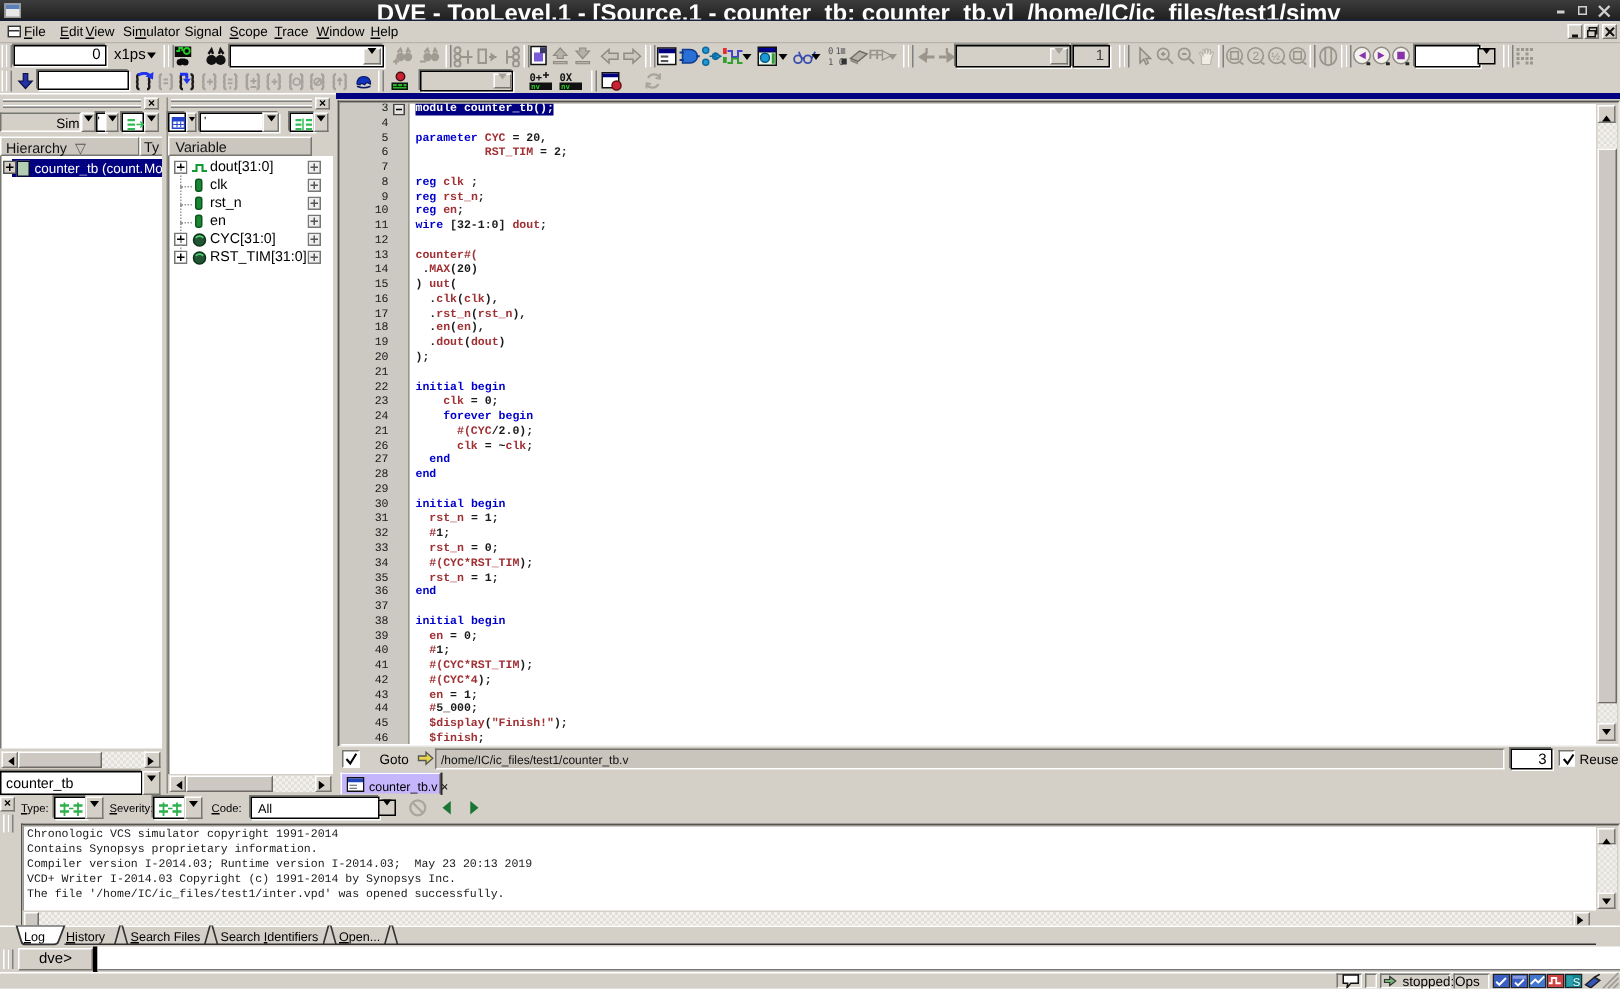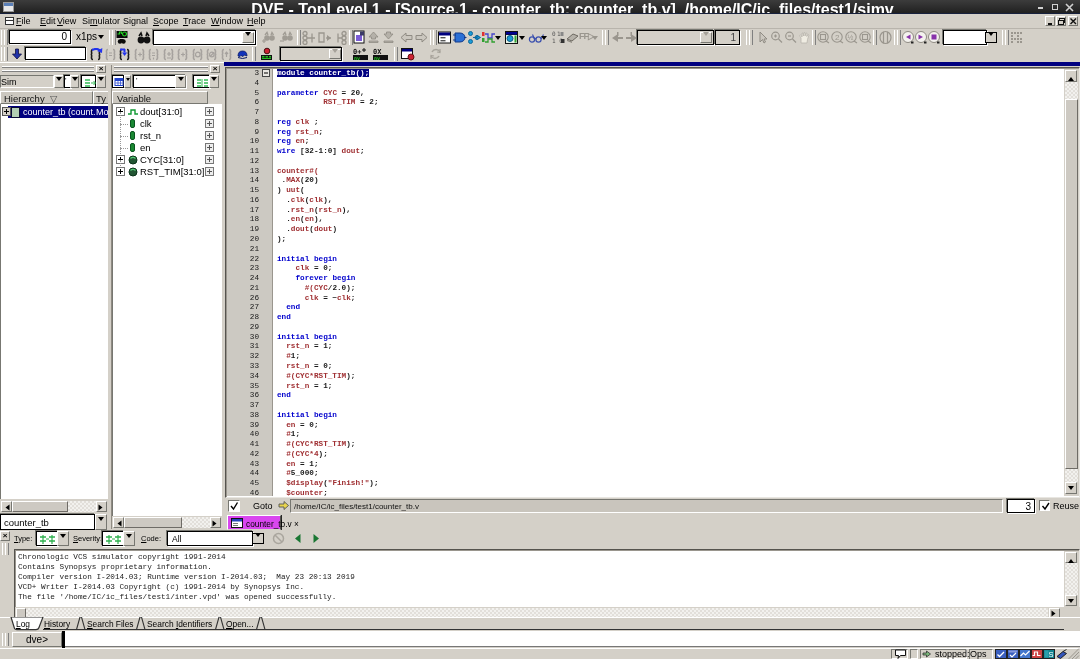--- a/index.html
+++ b/index.html
@@ -504,21 +504,21 @@
     </svg>
 </div>
 
 <div class="abs" id="main" style="left:0;top:62px;width:1080px;height:468px;background:#d4d0c8;border-top:1px solid #fff;">
 
   <div class="abs" id="pane1" style="left:0;top:2px;width:108px;height:466px;">
     <div class="abs vgrip" style="left:2px;top:1px;width:92px;height:2px;"></div>
     <div class="abs vgrip" style="left:2px;top:5px;width:92px;height:2px;"></div>
     <div class="abs raised" style="left:96px;top:0px;width:10px;height:8px;font-size:8px;line-height:6px;text-align:center;font-weight:bold;">×</div>
 
-    <div class="abs sunken" style="left:0px;top:10px;width:54px;height:13px;background:#d4d0c8;font-size:9px;text-align:left;line-height:12px;">Sim</div>
+    <div class="abs sunken" style="left:0px;top:10px;width:54px;height:13px;background:#d4d0c8;font-size:9px;text-align:right;line-height:12px;">Sim</div>
     <div class="abs ddbtn" style="left:54px;top:10px;width:10px;height:13px;">
         <div class="dd" style="margin-top:-3px;"></div>
       </div>
     <div class="abs field" style="left:64px;top:10px;width:7px;height:13px;font-size:8px;">'</div>
     <div class="abs ddbtn" style="left:70px;top:10px;width:9px;height:13px;">
         <div class="dd" style="margin-top:-3px;"></div>
       </div>
     <div class="abs field" style="left:81px;top:10px;width:15px;height:13px;">
         <svg width="13" height="11">
           <g stroke="#33bb55" stroke-width="1.5" fill="none">
@@ -749,21 +749,21 @@
 <div class="cl"><span class="num">36</span><span class="body"><span class="kw">end</span></span></div>
 <div class="cl"><span class="num">37</span></div>
 <div class="cl"><span class="num">38</span><span class="body"><span class="kw">initial</span> <span class="kw">begin</span></span></div>
 <div class="cl"><span class="num">39</span><span class="body">  <span class="id">en</span> = 0;</span></div>
 <div class="cl"><span class="num">40</span><span class="body">  <span class="id">#</span>1;</span></div>
 <div class="cl"><span class="num">41</span><span class="body">  <span class="id">#(CYC*RST_TIM</span>);</span></div>
 <div class="cl"><span class="num">42</span><span class="body">  <span class="id">#(CYC*4</span>);</span></div>
 <div class="cl"><span class="num">43</span><span class="body">  <span class="id">en</span> = 1;</span></div>
 <div class="cl"><span class="num">44</span><span class="body">  <span class="id">#</span>5_000;</span></div>
 <div class="cl"><span class="num">45</span><span class="body">  <span class="id">$display</span>(<span class="id">"Finish!"</span>);</span></div>
-<div class="cl"><span class="num">46</span><span class="body">  <span class="id">$counter</span>;</span></div>
+<div class="cl"><span class="num">46</span><span class="body">  <span class="id">$finish</span>;</span></div>
       </div>
     </div>
 
     <div class="abs" style="left:0;top:435px;width:856px;height:16px;">
       <div class="abs sunken" style="left:4px;top:2px;width:12px;height:12px;background:#fff;">
           <svg width="10" height="10" style="margin:0">
             <path d="M2 5 L4.5 8 L8.5 1.5" stroke="#000" fill="none" stroke-width="1.4"></path>
           </svg>
         </div>
       <div class="abs" style="left:29px;top:3px;font-size:9px;">Goto</div>
@@ -774,21 +774,21 @@
       <div class="abs field" style="left:783px;top:1px;width:28px;height:14px;font-size:10px;text-align:right;padding:1px 3px 0 0;">3</div>
       <div class="abs sunken" style="left:815px;top:2px;width:11px;height:11px;background:#fff;">
           <svg width="9" height="9">
             <path d="M1.5 4 L4 7 L8 1" stroke="#000" fill="none" stroke-width="1.4"></path>
           </svg>
         </div>
       <div class="abs" style="left:829px;top:3px;font-size:9px;">Reuse</div>
     </div>
 
     <div class="abs" style="left:0;top:451px;width:856px;height:17px;">
-      <div class="abs" style="left:3px;top:1px;width:54px;height:15px;background:#d946ef;border:1px solid;border-color:#fff #55534e #d4d0c8 #fff;box-shadow:1px 0 0 #2a2a28;">
+      <div class="abs" style="left:3px;top:1px;width:67px;height:15px;background:#c4b5fd;border:1px solid;border-color:#fff #55534e #d4d0c8 #fff;box-shadow:1px 0 0 #2a2a28;">
         <svg class="abs" style="left:3px;top:2px;" width="12" height="11">
             <rect x="0.5" y="0.5" width="11" height="9" fill="#fff" stroke="#111"></rect>
             <rect x="1" y="1" width="10" height="2.5" fill="#2244bb"></rect>
             <path d="M2 5.5 l5 0 M2 7.5 l5 0" stroke="#555" stroke-width="0.8"></path>
           </svg>
         <div class="abs" style="left:18px;top:3px;font-size:8.3px;white-space:nowrap;">counter_tb.v ×</div>
       </div>
     </div>
   </div>
 </div>

